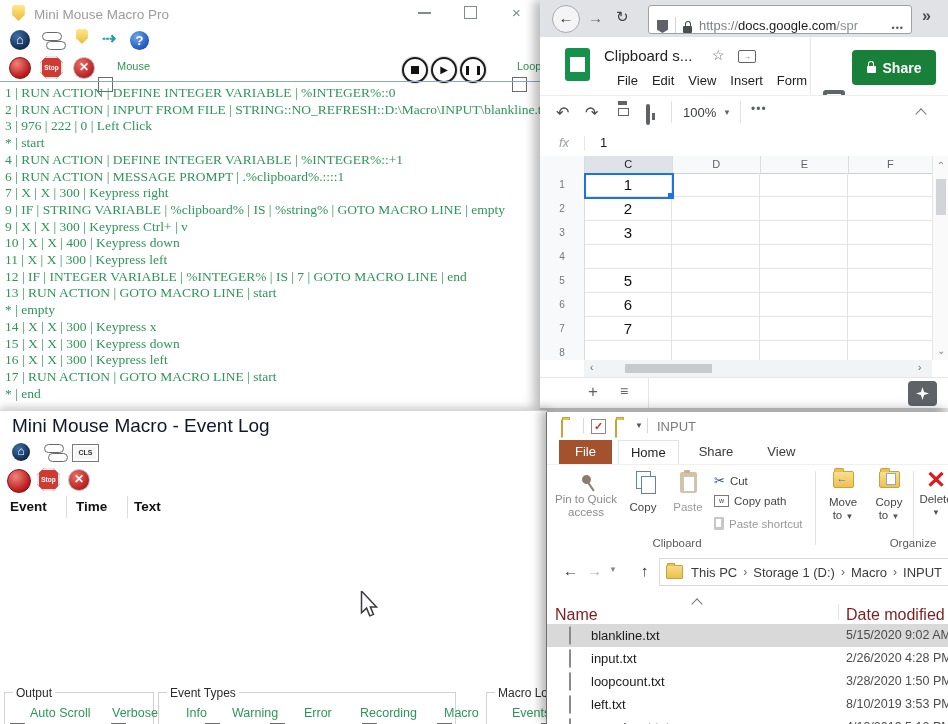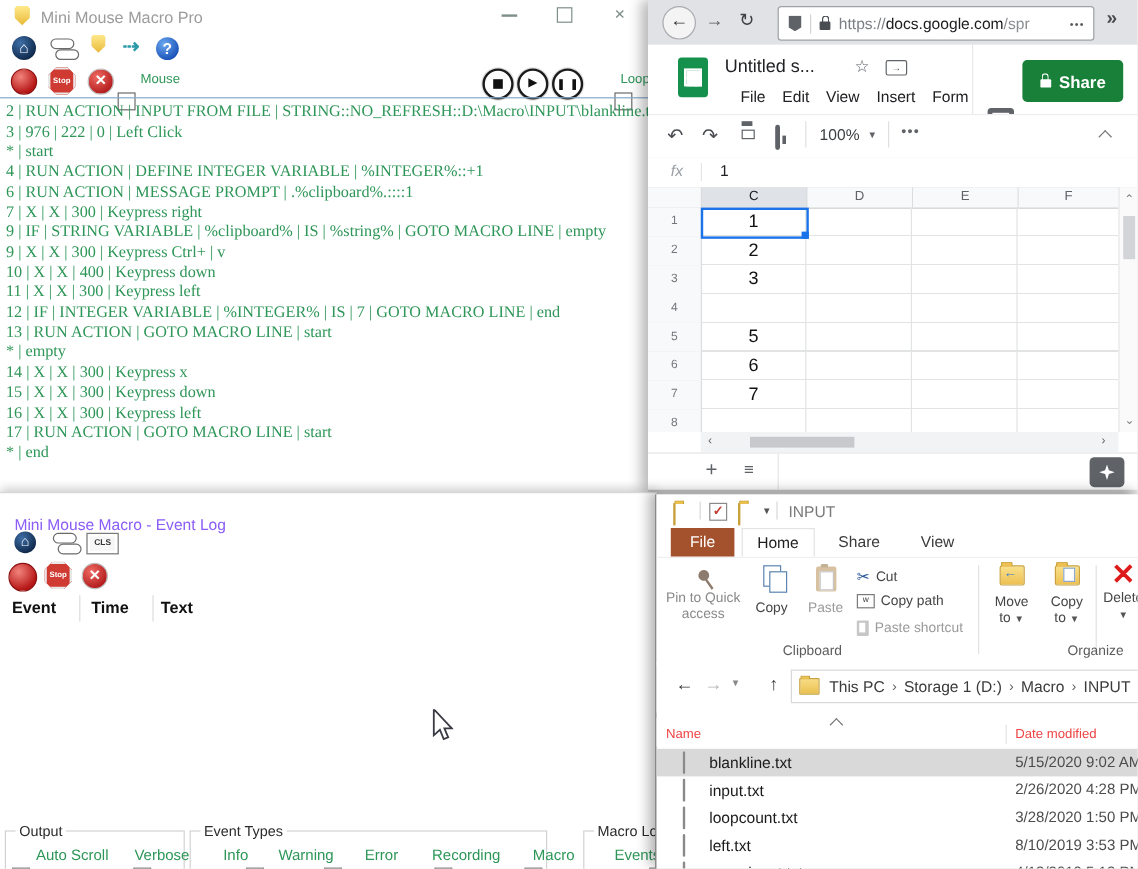--- a/index.html
+++ b/index.html
@@ -52,21 +52,21 @@
 
   
   .mline{font-family:"Liberation Serif",serif;font-size:13.5px;line-height:16.7px;
          color:#2e9658;white-space:nowrap}
 
   
   .chromebar{left:0;top:0;width:408px;height:37px;background:#e1e2e6;border-bottom:1px solid #c6c7c9}
   .navcircle{width:26px;height:26px;border-radius:50%;border:1px solid #a9abb0;background:#f4f4f5;
      text-align:center;line-height:24px;font-size:15px;color:#2f2f31}
   .urlbar{position:absolute;left:108px;top:5px;width:262px;height:27px;background:#fff;
-     border:1px solid #9fa1a6;border-radius:3px;display:flex;align-items:center}
+     border:1px solid #9fa1a6;border-radius:3px;display:flex;align-items:flex-end}
   .shield{width:11px;height:13px;background:#5f6368;
      clip-path:polygon(50% 100%,0 75%,0 0,100% 0,100% 75%)}
   .locksm{width:9px;height:7px;background:#4a4d52;border-radius:1px;position:relative;margin-top:4px}
   .locksm::before{content:"";position:absolute;left:1.5px;top:-5px;width:4px;height:5px;
      border:1.5px solid #4a4d52;border-bottom:none;border-radius:3px 3px 0 0}
   .sheetsicon{width:25px;height:33px;background:#15914d;border-radius:3px;position:relative}
   .sheetsicon::after{content:"";position:absolute;left:5px;top:9px;width:15px;height:15px;
      background:
        linear-gradient(#fff,#fff) 0 4.5px/15px 2px no-repeat,
        linear-gradient(#fff,#fff) 0 10.5px/15px 2px no-repeat,
@@ -137,21 +137,21 @@
   .pasteshort::after{content:"";position:absolute;left:2px;top:2px;width:5px;height:8px;background:#fff}
   .bfolder{width:19px;height:15px;background:linear-gradient(#f9e08b,#eec053);border:1px solid #c9a23e;
      border-radius:2px;position:relative}
   .bfolder::before{content:"";position:absolute;left:0;top:-4px;width:8px;height:3px;background:#eec053;
      border:1px solid #c9a23e;border-bottom:none;border-radius:2px 2px 0 0}
   .grouplabel{position:absolute;font-size:11.5px;color:#5c5c5c;text-align:center}
   .ribsep{position:absolute;top:6px;width:1px;height:74px;background:#e2e2e2}
   .addrbtn{font-size:15px;color:#333}
   .crumb{font-size:13px;color:#3b3b3b}
   .crumbsep{font-size:12px;color:#666;margin:0 6px}
-  .lsthdr{font-size:11px;color:#ef4444}
+  .lsthdr{font-size:16px;color:#7f1d1d}
   .docico{width:13px;height:16px;background:#fff;border:1px solid #8a8a8a;border-radius:1px;position:relative}
   .docico::after{content:"";position:absolute;left:2px;right:2px;top:3px;height:10px;
      background:repeating-linear-gradient(to bottom,#8f8f8f 0 1px,transparent 1px 3px)}
   .frow{position:absolute;left:0;width:402px;height:23px}
   .fname{position:absolute;left:44px;top:4px;font-size:13px;color:#1b1b1b;white-space:nowrap}
   .fdate{position:absolute;left:299px;top:4px;font-size:12.5px;color:#4c4c4c;white-space:nowrap}
   .chev{width:7px;height:7px;border-left:1.5px solid #777;border-top:1.5px solid #777;transform:rotate(45deg)}
 </style>
 </head>
 <body>
@@ -183,20 +183,21 @@
     </div>
   <div class="abs transport" style="left:460px;top:57px">
       <span class="tpause"></span>
     </div>
   <span class="abs ck" style="left:493px;top:60px"></span>
   <span class="abs grn nosel" style="left:517px;top:60px;font-size:11px">Loop</span>
 
   <div class="abs" style="left:0;top:81px;width:540px;height:1px;background:#87a9c8"></div>
 
   <div class="abs" style="left:5px;top:85px;width:535px">
+    <div class="mline">1 | RUN ACTION | DEFINE INTEGER VARIABLE | %INTEGER%::0</div>
     <div class="mline">2 | RUN ACTION | INPUT FROM FILE | STRING::NO_REFRESH::D:\Macro\INPUT\blankline.txt</div>
     <div class="mline">3 | 976 | 222 | 0 | Left Click</div>
     <div class="mline">* | start</div>
     <div class="mline">4 | RUN ACTION | DEFINE INTEGER VARIABLE | %INTEGER%::+1</div>
     <div class="mline">6 | RUN ACTION | MESSAGE PROMPT | .%clipboard%.::::1</div>
     <div class="mline">7 | X | X | 300 | Keypress right</div>
     <div class="mline">9 | IF | STRING VARIABLE | %clipboard% | IS | %string% | GOTO MACRO LINE | empty</div>
     <div class="mline">9 | X | X | 300 | Keypress Ctrl+ | v</div>
     <div class="mline">10 | X | X | 400 | Keypress down</div>
     <div class="mline">11 | X | X | 300 | Keypress left</div>
@@ -223,21 +224,21 @@
       <span class="nosel" style="margin-left:7px;font-size:13px">
         <span style="color:#7b7e84">https://</span><span style="color:#1c1d1f">docs.google.com</span><span style="color:#8a8d92">/spr</span>
       </span>
       <span style="margin-left:auto;margin-right:7px;font-size:9px;color:#5a5a5c;letter-spacing:1px">•••</span>
     </div>
     <div class="abs" style="left:382px;top:7px;font-size:16px;color:#4a4a4c;font-weight:bold">»</div>
   </div>
 
   <div class="abs" style="left:0;top:37px;width:408px;height:58px;background:#fff">
     <div class="abs sheetsicon" style="left:25px;top:11px"></div>
-    <div class="abs nosel" style="left:64px;top:10px;font-size:15px;color:#202124">Untitled s...</div>
+    <div class="abs nosel" style="left:64px;top:10px;font-size:15px;color:#202124">Clipboard s...</div>
     <div class="abs" style="left:172px;top:10px;font-size:14px;color:#5f6368">☆</div>
     <div class="abs" style="left:198px;top:13px;width:16px;height:11px;border:1.5px solid #5f6368;border-radius:2px;text-align:center;font-size:8px;line-height:11px;color:#5f6368">→</div>
     <div class="abs nosel" style="left:77px;top:36px;width:196px;overflow:hidden;display:flex">
       <span class="menuitem">File</span>
       <span class="menuitem">Edit</span>
       <span class="menuitem">View</span>
       <span class="menuitem">Insert</span>
       <span class="menuitem">Form</span>
     </div>
     <div class="abs" style="left:270px;top:0;width:1px;height:58px;background:#e8e8e8"></div>
@@ -321,21 +322,21 @@
     <span class="abs" style="left:48px;top:4px;font-size:17px;color:#5f6368">+</span>
     <span class="abs" style="left:80px;top:5px;font-size:14px;color:#5f6368">≡</span>
     <span class="abs" style="left:108px;top:0;width:1px;height:31px;background:#e6e6e6"></span>
     <div class="explorebtn">
         <span class="star4"></span>
       </div>
   </div>
 </div>
 
 <div id="eventWin" class="abs">
-  <div class="abs nosel" style="left:12px;top:19px;font-size:13px;color:#8b5cf6">Mini Mouse Macro - Event Log</div>
+  <div class="abs nosel" style="left:12px;top:4px;font-size:19px;color:#0f172a">Mini Mouse Macro - Event Log</div>
 
   <div class="abs homeico" style="left:12px;top:32px;width:18px;height:18px;line-height:17px;font-size:12px">⌂</div>
   <div class="abs toggleico" style="left:44px;top:33px"></div>
   <div class="abs clsico" style="left:72px;top:33px">CLS</div>
 
   <div class="abs recico" style="left:7px;top:58px;width:22px;height:22px"></div>
   <div class="abs stopico" style="left:37px;top:57px">Stop</div>
   <div class="abs xico" style="left:68px;top:58px">✕</div>
 
   <div class="abs evhdr" style="left:10px;top:88px">Event</div>

